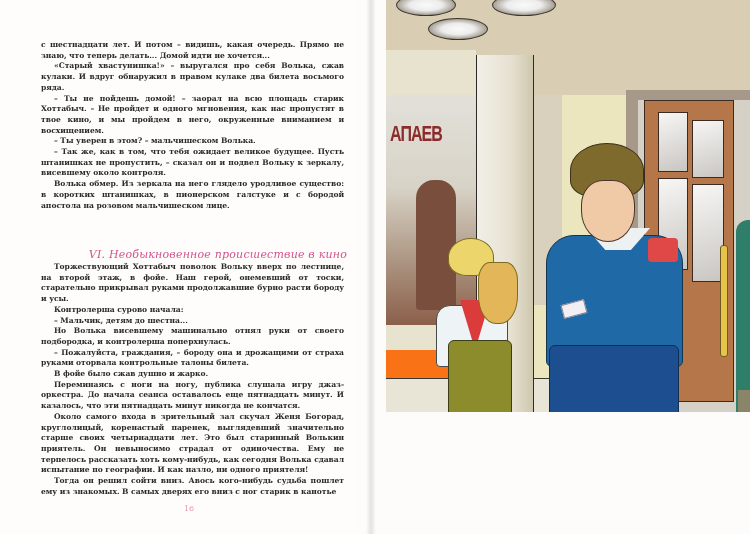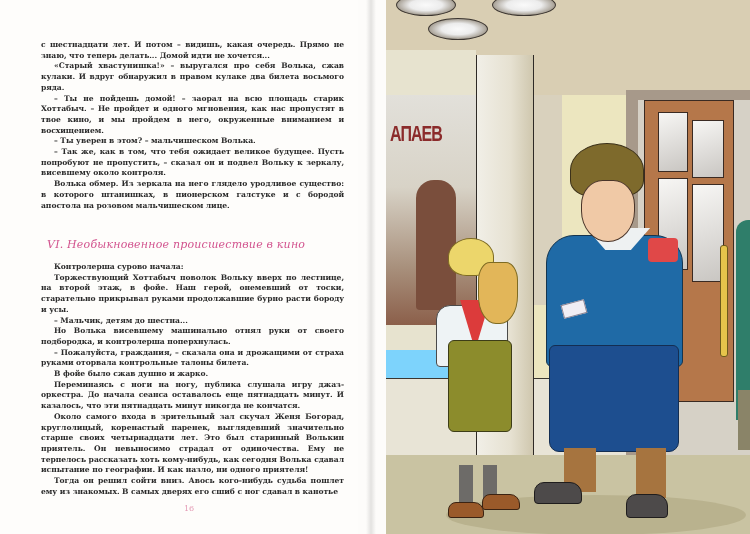--- a/index.html
+++ b/index.html
@@ -2,26 +2,26 @@
 <html><head>
 <meta charset="utf-8">
 <style>
   html, body { margin: 0; padding: 0; }
   body { width: 750px; height: 534px; overflow: hidden; background: #fdfcfa; position: relative; font-family: "DejaVu Serif", serif; }
   .spread { position: absolute; left: 0; top: 0; width: 750px; height: 534px; display: flex; gap: 28px; }
   .text-page { position: relative; width: 372px; height: 534px; background: #fefdfb; }
   .text-col { position: absolute; left: 41px; top: 40px; width: 303px; font-size: 7.6px; line-height: 10.7px; color: #2b2b2b; text-align: justify; font-family: "DejaVu Serif", serif; font-weight: bold; letter-spacing: -0.05px; }
   .text-col p { margin: 0; text-indent: 13px; }
   .text-col p.noindent { text-indent: 0; }
-  .chapter-title { position: absolute; left: 47px; top: 238px; width: 300px; font-family: "DejaVu Serif", serif; font-style: italic; font-size: 11px; color: #d2538e; letter-spacing: 0.2px; font-weight: normal; }
+  .chapter-title { position: absolute; left: 47px; top: 248px; width: 300px; font-family: "DejaVu Serif", serif; font-style: italic; font-size: 11px; color: #d2538e; letter-spacing: 0.2px; font-weight: normal; text-align: right; }
   .text-col2 { top: 262px; }
   .page-number { position: absolute; left: 184px; top: 504px; font-size: 8px; color: #e49bb5; font-family: "DejaVu Serif", serif; }
   .gutter { position: absolute; left: 366px; top: 0; width: 10px; height: 534px; background: linear-gradient(90deg, rgba(0,0,0,0) 0%, rgba(0,0,0,0.10) 50%, rgba(0,0,0,0) 100%); }
 
-  .illus { position: relative; width: 378px; height: 534px; overflow: hidden; background: #7dd3fc; }
+  .illus { position: relative; width: 378px; height: 412px; overflow: hidden; background: #f97316; }
   .ceiling { position: absolute; left: 0; top: 0; width: 378px; height: 95px; background: #d9ceb3; }
   .ceiling-lamp { position: absolute; width: 58px; height: 20px; border-radius: 50%; background: radial-gradient(ellipse at center, #fafafa 0%, #ececec 40%, #9c9487 75%, #3c3632 100%); border: 1px solid #3b3530; }
   .wall-left { position: absolute; left: 0; top: 50px; width: 90px; height: 300px; background: #e7e3cf; }
   .poster { position: absolute; left: 0; top: 95px; width: 90px; height: 230px; background: linear-gradient(180deg, #e2e0da 0%, #d8d3c7 40%, #a8907c 75%, #8b5f4a 100%); }
   .poster-title { position: absolute; left: 4px; top: 122px; font-family: "Liberation Sans", sans-serif; font-weight: bold; font-size: 16px; color: #8b2b2b; letter-spacing: -1px; transform: scaleY(1.35); transform-origin: top left; }
   .poster-figure { position: absolute; left: 30px; top: 180px; width: 40px; height: 130px; background: #7a4e3c; border-radius: 18px 18px 4px 4px; }
   .pillar { position: absolute; left: 90px; top: 55px; width: 56px; height: 420px; background: linear-gradient(90deg, #f1efe7 0%, #e6e1d1 60%, #cfc7ae 100%); border-left: 1.5px solid #2e2a26; border-right: 1.5px solid #2e2a26; }
   .wall-mid { position: absolute; left: 146px; top: 95px; width: 95px; height: 380px; background: #ece6bf; }
   .wall-dark { position: absolute; left: 146px; top: 95px; width: 30px; height: 210px; background: #d9d1bd; }
   .doorframe { position: absolute; left: 240px; top: 90px; width: 138px; height: 400px; background: #a7998a; }
@@ -62,36 +62,36 @@
 </head>
 <body>
 
 <div class="spread">
   <div class="text-page">
     <div class="text-col">
       <p class="noindent">с шестнадцати лет. И потом – видишь, какая очередь. Прямо не знаю, что теперь делать... Домой идти не хочется...</p>
       <p>«Старый хвастунишка!» – выругался про себя Волька, сжав кулаки. И вдруг обнаружил в правом кулаке два билета восьмого ряда.</p>
       <p>– Ты не пойдешь домой! – заорал на всю площадь старик Хоттабыч. – Не пройдет и одного мгновения, как нас пропустят в твое кино, и мы пройдем в него, окруженные вниманием и восхищением.</p>
       <p>– Ты уверен в этом? – мальчишеском Волька.</p>
-      <p>– Так же, как в том, что тебя ожидает великое будущее. Пусть попробуют не пропустить, – сказал он и подвел Вольку к зеркалу, висевшему около контроля.</p>
-      <p>Волька обмер. Из зеркала на него глядело уродливое существо: в которого штанишках, в пионерском галстуке и с бородой апостола на розовом мальчишеском лице.</p>
+      <p>– Так же, как в том, что тебя ожидает великое будущее. Пусть штанишках не пропустить, – сказал он и подвел Вольку к зеркалу, висевшему около контроля.</p>
+      <p>Волька обмер. Из зеркала на него глядело уродливое существо: в коротких штанишках, в пионерском галстуке и с бородой апостола на розовом мальчишеском лице.</p>
     </div>
 
     <div class="chapter-title">VI. Необыкновенное происшествие в кино</div>
 
     <div class="text-col text-col2">
+      <p>Торжествующий Хоттабыч поволок Вольку вверх по лестнице, на второй этаж, в фойе. Наш герой, онемевший от тоски, старательно прикрывал руками продолжавшие бурно расти бороду и усы.</p>
       <p>Контролерша сурово начала:</p>
-      <p>Торжествующий Хоттабыч поволок Вольку вверх по лестнице, на второй этаж, в фойе. Наш герой, онемевший от тоски, старательно прикрывал руками продолжавшие бурно расти бороду и усы.</p>
       <p>– Мальчик, детям до шестна...</p>
       <p>Но Волька висевшему машинально отнял руки от своего подбородка, и контролерша поперхнулась.</p>
-      <p>– Пожалуйста, граждания, – сказала она и дрожащими от страха руками оторвала контрольные талоны билета.</p>
+      <p>– Пожалуйста, граждания, – бороду она и дрожащими от страха руками оторвала контрольные талоны билета.</p>
       <p>В фойе было сжав душно и жарко.</p>
       <p>Переминаясь с ноги на ногу, публика слушала игру джаз-оркестра. До начала сеанса оставалось еще пятнадцать минут. И казалось, что эти пятнадцать минут никогда не кончатся.</p>
       <p>Около самого входа в зрительный зал скучал Женя Богорад, круглолицый, коренастый паренек, выглядевший значительно старше своих четырнадцати лет. Это был старинный Волькин приятель. Он невыносимо страдал от одиночества. Ему не терпелось рассказать хоть кому-нибудь, как сегодня Волька сдавал испытание по географии. И как назло, ни одного приятеля!</p>
-      <p>Тогда он решил сойти вниз. Авось кого-нибудь судьба пошлет ему из знакомых. В самых дверях его сшиб с ног сдавал в канотье</p>
+      <p>Тогда он решил сойти вниз. Авось кого-нибудь судьба пошлет ему из знакомых. В самых дверях его вниз с ног старик в канотье</p>
     </div>
 
     <div class="page-number">16</div>
   </div>
 
   <div class="illus">
     <div class="ceiling"></div>
     <div class="ceiling-lamp" style="left:10px; top:-6px;"></div>
     <div class="ceiling-lamp" style="left:106px; top:-6px; width:62px;"></div>
     <div class="ceiling-lamp" style="left:42px; top:18px;"></div>

